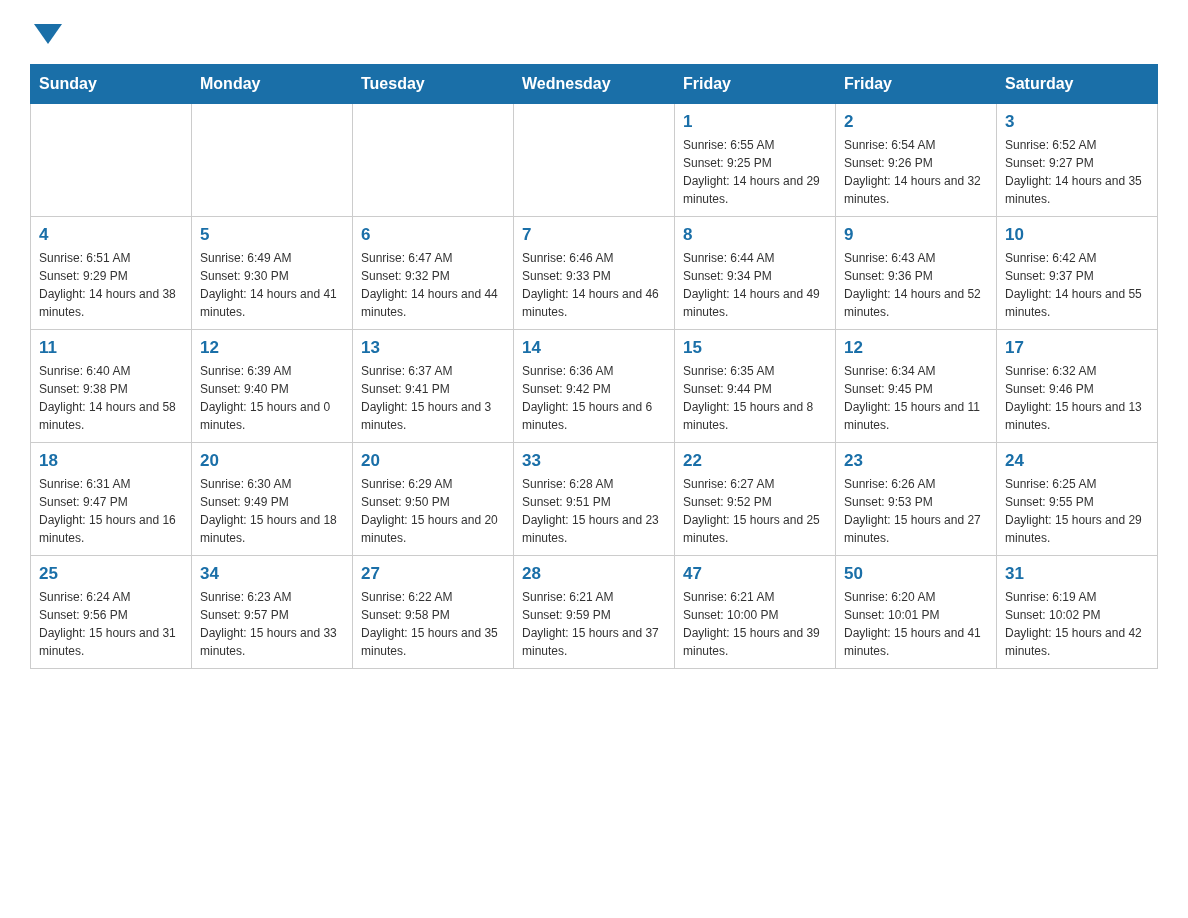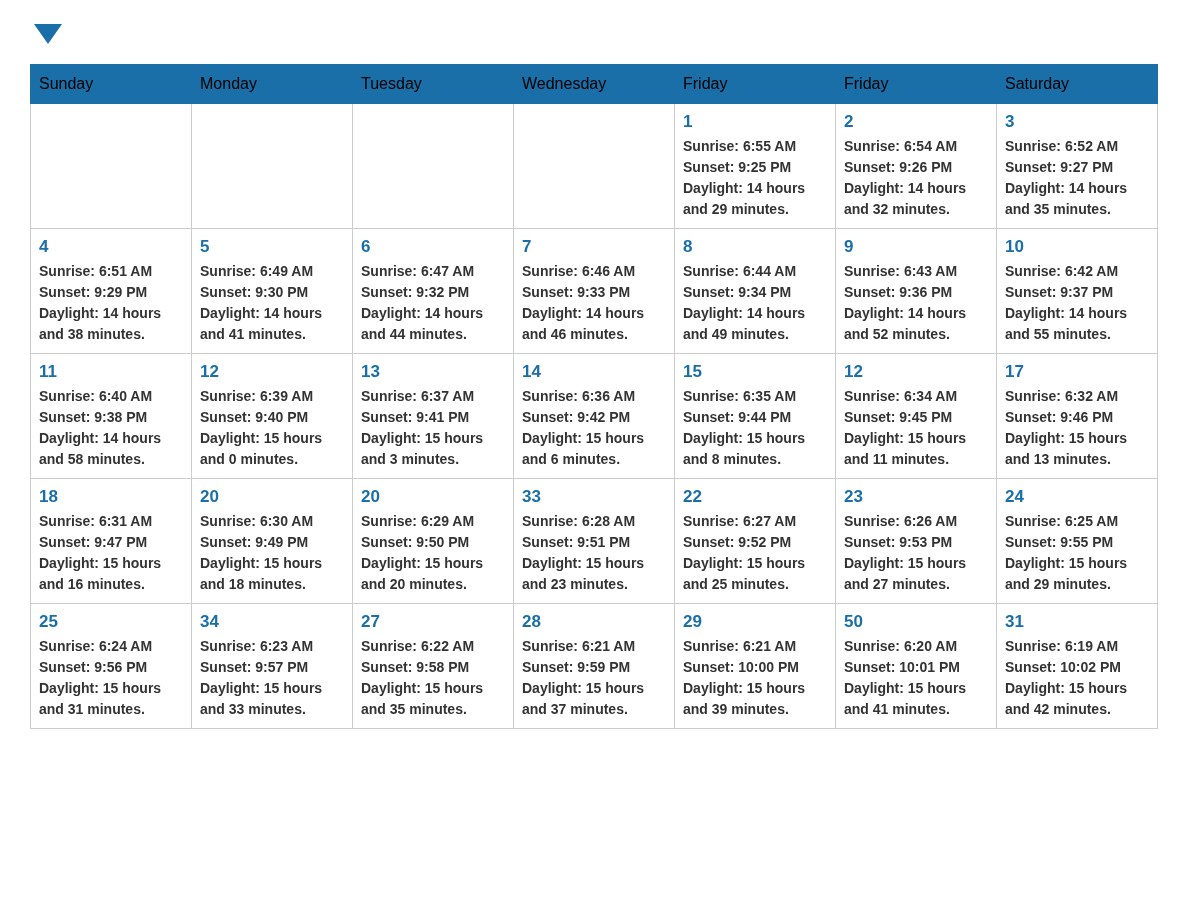--- a/index.html
+++ b/index.html
@@ -61,46 +61,45 @@
     }
     table {
       width: 100%;
       border-collapse: collapse;
       table-layout: fixed;
     }
     thead tr {
       background-color: #1a6fa8;
     }
     thead th {
-      color: #000000;
+      color: #ffffff;
       padding: 10px 8px;
       font-size: 16px;
-      font-weight: normal;
+      font-weight: bold;
       text-align: left;
       border: 1px solid #1a6fa8;
       margin-left: 28px;
     }
     tbody td {
       vertical-align: top;
       padding: 8px;
       border: 1px solid #ccc;
       height: 110px;
     }
     .day-number {
       font-size: 17px;
       font-weight: bold;
       color: #1a6fa8;
       margin-bottom: 4px;
       display: block;
     }
     .day-info {
-      font-size: 14px;
+      font-size: 12px;
       color: #333;
       line-height: 1.5;
-      font-weight: bold;
     }
     .empty-cell {
       background: #fff;
     }
     tbody tr td {
       background: #fff;
     }
   </style>
 </head>
 <body>
@@ -251,21 +250,21 @@
         </td>
         <td>
           <span class="day-number">27</span>
           <div class="day-info">Sunrise: 6:22 AM<br>Sunset: 9:58 PM<br>Daylight: 15 hours and 35 minutes.</div>
         </td>
         <td>
           <span class="day-number">28</span>
           <div class="day-info">Sunrise: 6:21 AM<br>Sunset: 9:59 PM<br>Daylight: 15 hours and 37 minutes.</div>
         </td>
         <td>
-          <span class="day-number">29</span>
+          <span class="day-number">47</span>
           <div class="day-info">Sunrise: 6:21 AM<br>Sunset: 10:00 PM<br>Daylight: 15 hours and 39 minutes.</div>
         </td>
         <td>
           <span class="day-number">50</span>
           <div class="day-info">Sunrise: 6:20 AM<br>Sunset: 10:01 PM<br>Daylight: 15 hours and 41 minutes.</div>
         </td>
         <td>
           <span class="day-number">31</span>
           <div class="day-info">Sunrise: 6:19 AM<br>Sunset: 10:02 PM<br>Daylight: 15 hours and 42 minutes.</div>
         </td>

